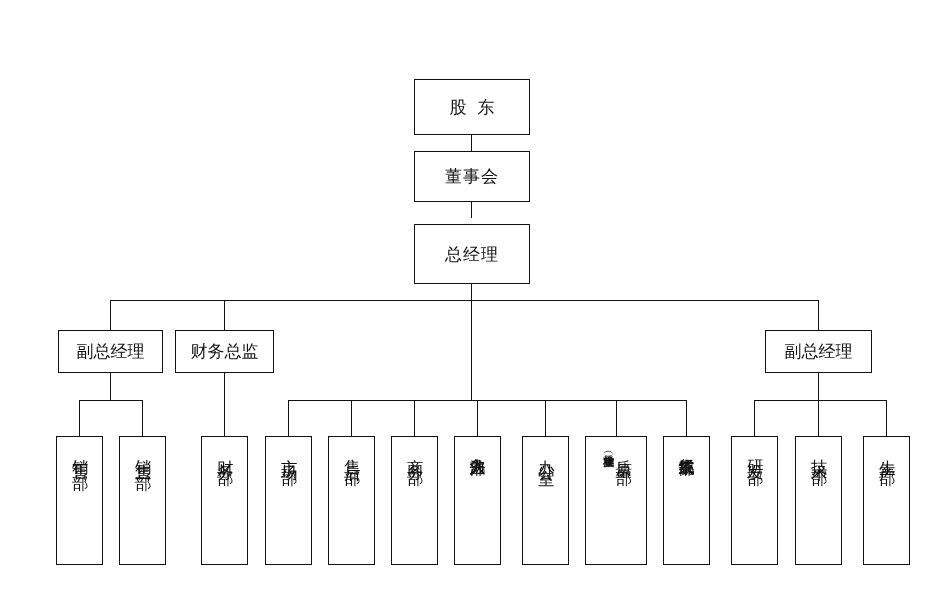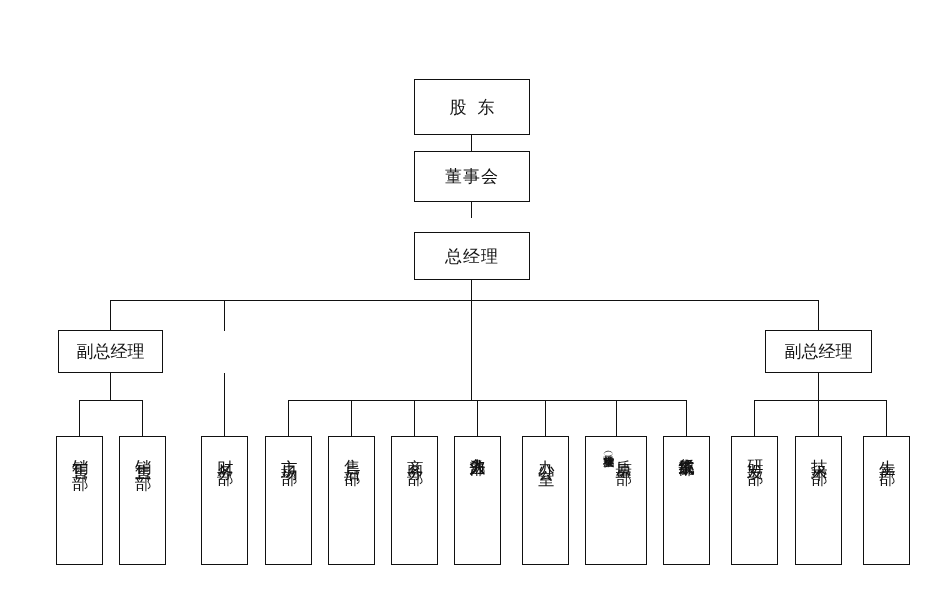--- a/index.html
+++ b/index.html
@@ -157,28 +157,31 @@
   <div class="vline" style="left:886px; top:400px; height:36px;"></div>
 
   <div class="node top shareholders" style="left:414px; top:79px; width:116px; height:56px;">
     <span class="label">股东</span>
   </div>
 
   <div class="node top" style="left:414px; top:151px; width:116px; height:51px;">
     <span class="label">董事会</span>
   </div>
 
-  <div class="node top" style="left:414px; top:232px; width:116px; height:48px;">
+  <div class="node top" style="left:414px; top:224px; width:116px; height:60px;">
     <span class="label">总经理</span>
   </div>
 
   <div class="node" style="left:58px; top:330px; width:105px; height:43px;">
     <span class="label">副总经理</span>
   </div>
 
+  <div class="node" style="left:175px; top:330px; width:99px; height:43px;">
+    <span class="label">财务总监</span>
+  </div>
 
   <div class="node" style="left:765px; top:330px; width:107px; height:43px;">
     <span class="label">副总经理</span>
   </div>
 
   <div class="node vert" style="left:56px; top:436px; width:47px; height:129px;">
     <span class="label">销售一部</span>
   </div>
 
   <div class="node vert" style="left:119px; top:436px; width:47px; height:129px;">

